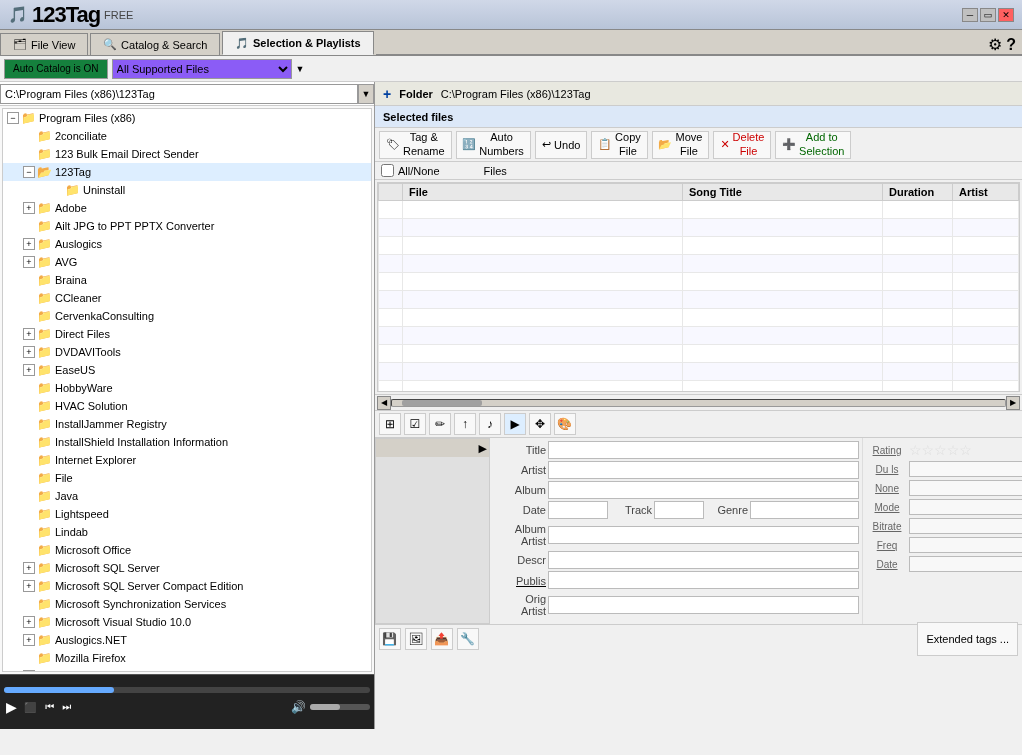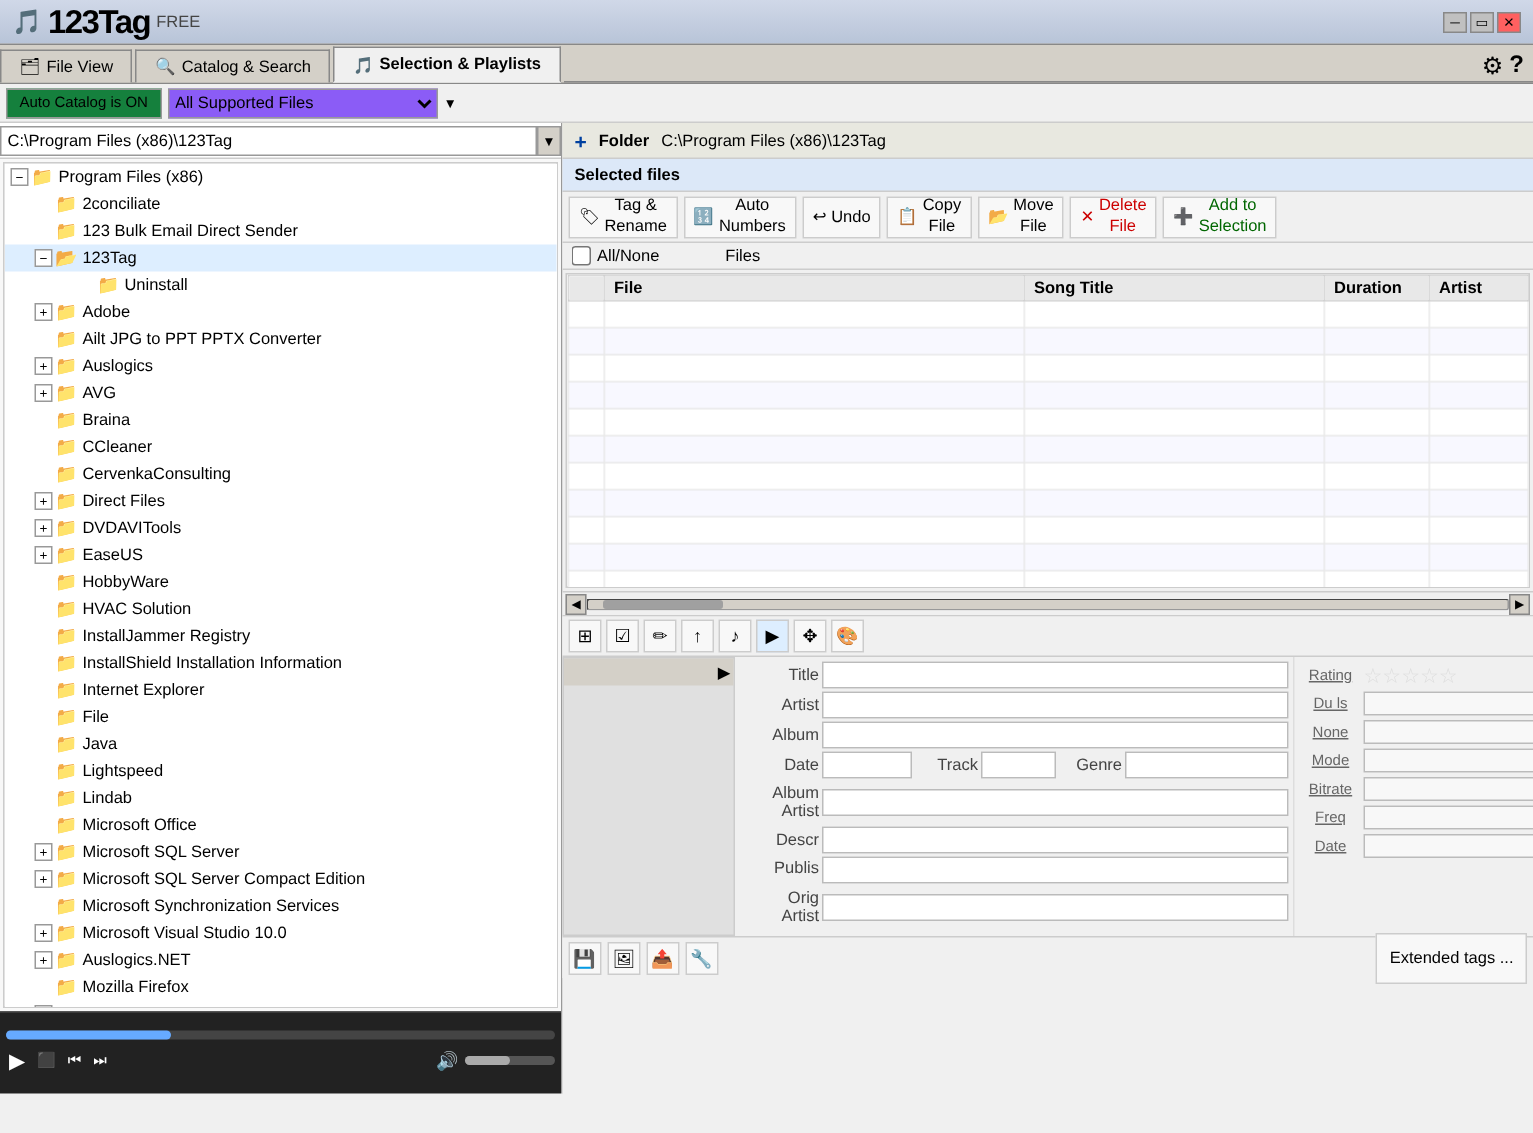--- a/index.html
+++ b/index.html
@@ -913,21 +913,21 @@
             <input class="tf-input" style="flex: 1 1 0%;" value="">
           </div>
           <div style="display:flex; align-items:center; margin-bottom:2px;">
             <span class="tf-label" style="min-width:55px; text-align:right;">Album<br>Artist</span>
             <input class="tf-input" style="flex: 1 1 0%;" value="">
           </div>
           <div style="display:flex; align-items:center; margin-bottom:2px;">
             <span class="tf-label" style="min-width:55px;">Descr</span>
             <input class="tf-input" style="flex: 1 1 0%;" value="">
           </div>
-          <div style="display:flex; align-items:flex-start; margin-bottom:2px;">
+          <div style="display:flex; align-items:flex-end; margin-bottom:2px;text-decoration:underline;">
             <span class="tf-label" style="min-width:55px;">Publis</span>
             <input class="tf-input" style="flex: 1 1 0%;" value="">
           </div>
           <div style="display:flex; align-items:center; margin-bottom:2px;">
             <span class="tf-label" style="min-width:55px; text-align:right;">Orig<br>Artist</span>
             <input class="tf-input" style="flex: 1 1 0%;" value="">
           </div>
         </div>
 
         <div class="right-meta">

